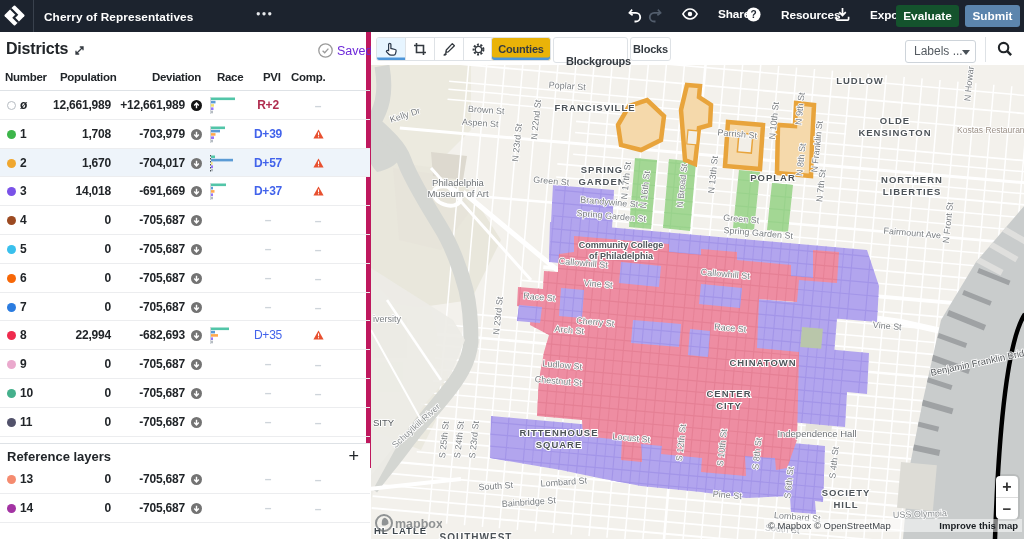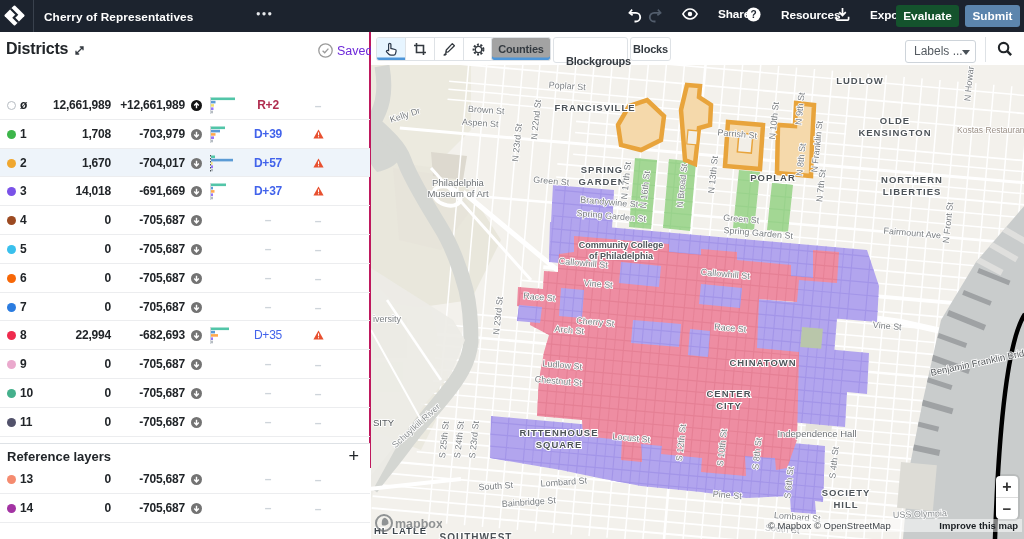--- a/index.html
+++ b/index.html
@@ -1,21 +1,21 @@
 <!DOCTYPE html>
 <html><head><meta charset="utf-8"><style>
 * { margin:0; padding:0; box-sizing:border-box; }
 html,body { width:1024px; height:539px; overflow:hidden; font-family:"Liberation Sans",sans-serif; background:#fff; }
 #nav { position:absolute; left:0; top:0; width:1024px; height:32px; background:#1c232e; color:#fff; z-index:30; }
 #nav .vdiv { position:absolute; left:33px; top:0; width:1px; height:32px; background:#39414d; }
 #nav .title { position:absolute; left:44px; top:10px; font-size:11.8px; font-weight:700; letter-spacing:0.1px; }
 #nav .dots { position:absolute; left:256px; top:9px; font-size:7.5px; font-weight:700; color:#e8eaed; letter-spacing:1.2px; }
 .navitem { position:absolute; top:8px; display:flex; align-items:flex-end; gap:20px; color:#fff; font-size:11.8px; font-weight:700; letter-spacing:-0.1px; }
 .btn { position:absolute; top:5px; height:22px; border-radius:3px; color:#fff; font-size:11.8px; font-weight:700; text-align:center; line-height:22px; }
-#panel { position:absolute; left:0; top:32px; width:371px; height:436px; background:#fff; border-right:2px solid #be185d; z-index:20;padding-left:40px; }
+#panel { position:absolute; left:0; top:32px; width:371px; height:436px; background:#fff; border-right:5px solid #be185d; z-index:20;padding-left:40px; }
 #dbar .t { position:absolute; left:6px; top:8px; font-size:16px; font-weight:700; color:#212529; letter-spacing:-0.2px; }
 #dbar .saved { position:absolute; left:334px; top:12px; font-size:12.5px; color:#6d28d9; }
 #dbar .savedic { position:absolute; left:318px; top:11px; }
 #thead { position:absolute; left:0; top:34px; width:370px; height:25px; font-size:11.5px; font-weight:700; color:#212529; border-bottom:1px solid #dee2e6; letter-spacing:-0.3px; }
 #thead span { position:absolute; top:5px; }
 .trow { position:relative; width:370px; height:28.8px; border-bottom:1px solid #ecedef; font-size:12px; color:#212529; letter-spacing:-0.2px; }
 .dot { position:absolute; left:7px; top:10px; width:9px; height:9px; border-radius:50%; }
 .num { position:absolute; left:20px; top:7px; font-weight:700; }
 .pop { position:absolute; right:259px; top:7px; font-weight:700; }
 .dev { position:absolute; right:185px; top:7px; font-weight:700; }
@@ -26,21 +26,21 @@
 .dash { color:#ced4da; font-weight:700; }
 #tfoot { position:absolute; left:0; bottom:0; width:370px; height:25px; border-top:1px solid #dee2e6; background:#fff; }
 #tfoot .t { position:absolute; left:7px; top:5px; font-size:13px; font-weight:700; color:#212529; }
 #tfoot .plus { position:absolute; right:11px; top:2px; font-size:18px; font-weight:400; color:#212529; }
 #tstrip { position:absolute; left:371px; top:32px; width:653px; height:33px; background:#fff; z-index:20; }
 #toolgrp { position:absolute; left:5px; top:5px; height:24px; display:flex; border:1px solid #dee2e6; border-radius:3px; overflow:hidden; }
 .tool { width:29px; height:100%; display:flex; align-items:center; justify-content:center; border-right:1px solid #dee2e6; background:#fff; }
 .tool:last-child { border-right:none; }
 .tool.active { background:#e7f5ff; box-shadow:inset 0 -2.5px 0 #4d96d9; }
 .tab { position:absolute; top:5px; height:24px; line-height:22px; padding:0 9px; border:1px solid #dee2e6; border-radius:3px; font-size:11px; font-weight:700; color:#343a40; background:#fff; letter-spacing:-0.2px; }
-.tab.active { background:#a3a3a3; box-shadow:inset 0 -2.5px 0 #4d96d9; }
+.tab.active { background:#eab308; box-shadow:inset 0 -2.5px 0 #4d96d9; }
 #labelsdd { position:absolute; left:534px; top:8px; width:71px; height:23px; border:1px solid #ced4da; border-radius:3px; font-size:12px; color:#555b61; line-height:21px; padding-left:8px; }
 #labelsdd .caret { position:absolute; right:5px; top:9px; width:0; height:0; border-left:4px solid transparent; border-right:4px solid transparent; border-top:5px solid #495057; }
 #sdiv { position:absolute; left:614px; top:5px; width:1px; height:25px; background:#dee2e6; }
 #map { position:absolute; left:371px; top:65px; }
 .nh { font-weight:700; paint-order:stroke; stroke:#ffffff; stroke-width:2px; }
 .nhs { font-weight:700; fill:#4f555a; paint-order:stroke; stroke:#ffffff; stroke-width:2px; }
 .st { paint-order:stroke; stroke:#ffffff; stroke-width:1.6px; }
 #mblogo { position:absolute; left:374px; top:513px; }
 #attrib { position:absolute; right:2px; top:519px; font-size:9.5px; color:#40454a; background:rgba(255,255,255,0.5); padding:1px 4px; }
 #attrib b { color:#1a1e22;margin-left:46px; }
@@ -53,20 +53,28 @@
   <div id="dbar">
     <div class="t">Districts</div>
     <svg style="position:absolute;left:74px;top:13px" width="11" height="11" viewBox="0 0 11 11">
         <path d="M2 9 L9 2 M5.8 2 H9 V5.2 M5.2 9 H2 V5.8" stroke="#343a40" stroke-width="1.3" fill="none"></path>
       </svg>
     <svg class="savedic" style="position:absolute;left:318px;top:11px" width="15" height="15" viewBox="0 0 15 15">
         <circle cx="7.5" cy="7.5" r="6.7" fill="none" stroke="#9b9b9b" stroke-width="1.3"></circle>
         <path d="M4.6 7.7 L6.7 9.7 L10.4 5.6" stroke="#9b9b9b" stroke-width="1.3" fill="none"></path>
       </svg>
     <div class="saved" style="left:337px">Saved</div>
+  </div>
+  <div id="thead">
+    <span style="left:5px">Number</span>
+      <span style="left:60px">Population</span>
+      <span style="right:169px">Deviation</span>
+      <span style="left:217px">Race</span>
+      <span style="left:263px">PVI</span>
+      <span style="left:291px">Comp.</span>
   </div>
   <div style="position:absolute;left:0;top:59px;width:370px;height:455px;overflow:hidden">
 <div class="trow" style="">
         <span class="dot" style="background:#fff;border:1.6px solid #b6bcc2"></span>
         <span class="num">ø</span>
         <span class="pop">12,661,989</span>
         <span class="dev">+12,661,989</span>
         <svg class="devic" width="11" height="11" viewBox="0 0 11 11">
           <circle cx="5.5" cy="5.5" r="5.5" fill="#151515"></circle>
           <path d="M5.5 8.3V3.4M3.2 5.4l2.3-2.3 2.3 2.3" stroke="#fff" stroke-width="1.4" fill="none"></path>

